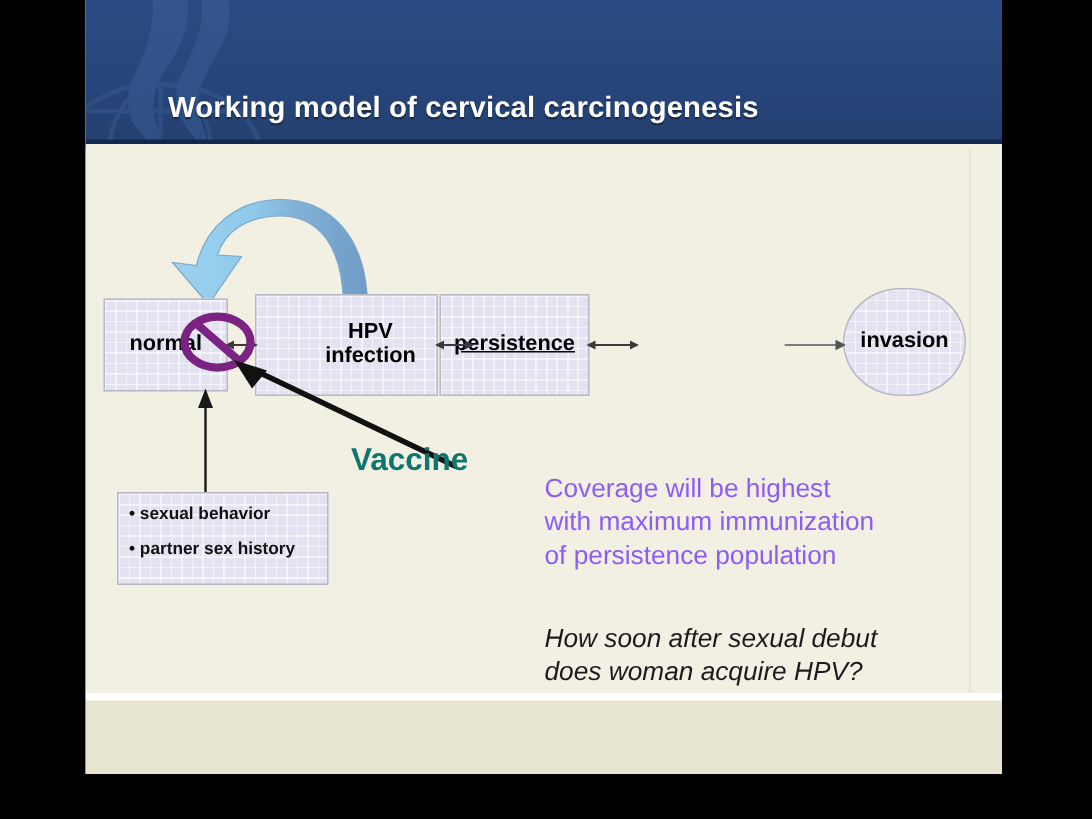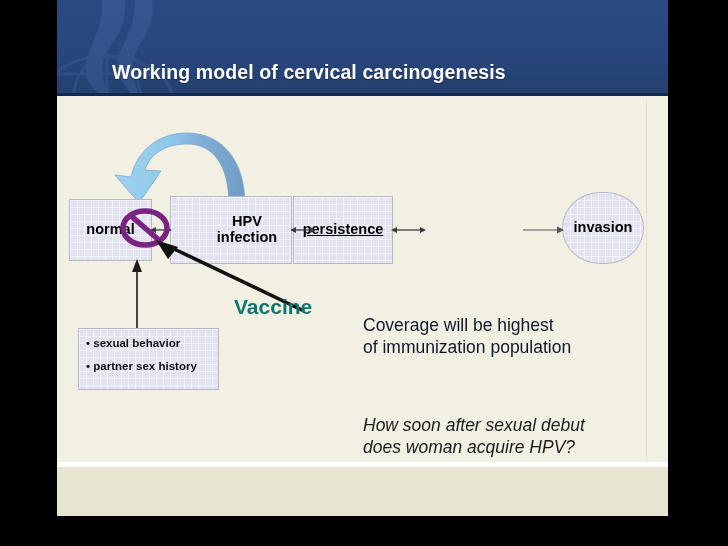--- a/index.html
+++ b/index.html
@@ -107,21 +107,21 @@
   }
   #risk-box .bullet{
     font-size:11.5px;font-weight:bold;color:#111;
     line-height:1.05;margin-bottom:11px;white-space:nowrap;
   }
   #risk-box .bullet::before{content:"• ";}
 
   
   #para1{
     position:absolute;left:306px;top:215px;width:270px;
-    font-size:17.5px;color:#0f172a;line-height:1.28;
+    font-size:17.5px;color:#8b5cf6;line-height:1.28;
   }
   #para2{
     position:absolute;left:306px;top:315px;width:280px;
     font-size:17.5px;color:#1b1b1b;line-height:1.28;font-style:italic;
   }
 </style>
 </head>
 <body>
 
 <div id="stage">
@@ -237,21 +237,22 @@
         <path d="M10 0 L5 13 L15 13 Z" fill="#1a1a1a"></path>
       </svg>
 
       <div id="risk-box">
         <div class="bullet">sexual behavior</div>
         <div class="bullet">partner sex history</div>
       </div>
 
       <div id="para1">
         <div>Coverage will be highest</div>
-        <div>of immunization population</div>
+        <div>with maximum immunization</div>
+        <div>of persistence population</div>
       </div>
 
       <div id="para2">
         <div>How soon after sexual debut</div>
         <div>does woman acquire HPV?</div>
       </div>
 
     </div>
 
     <div class="vrule"></div>

